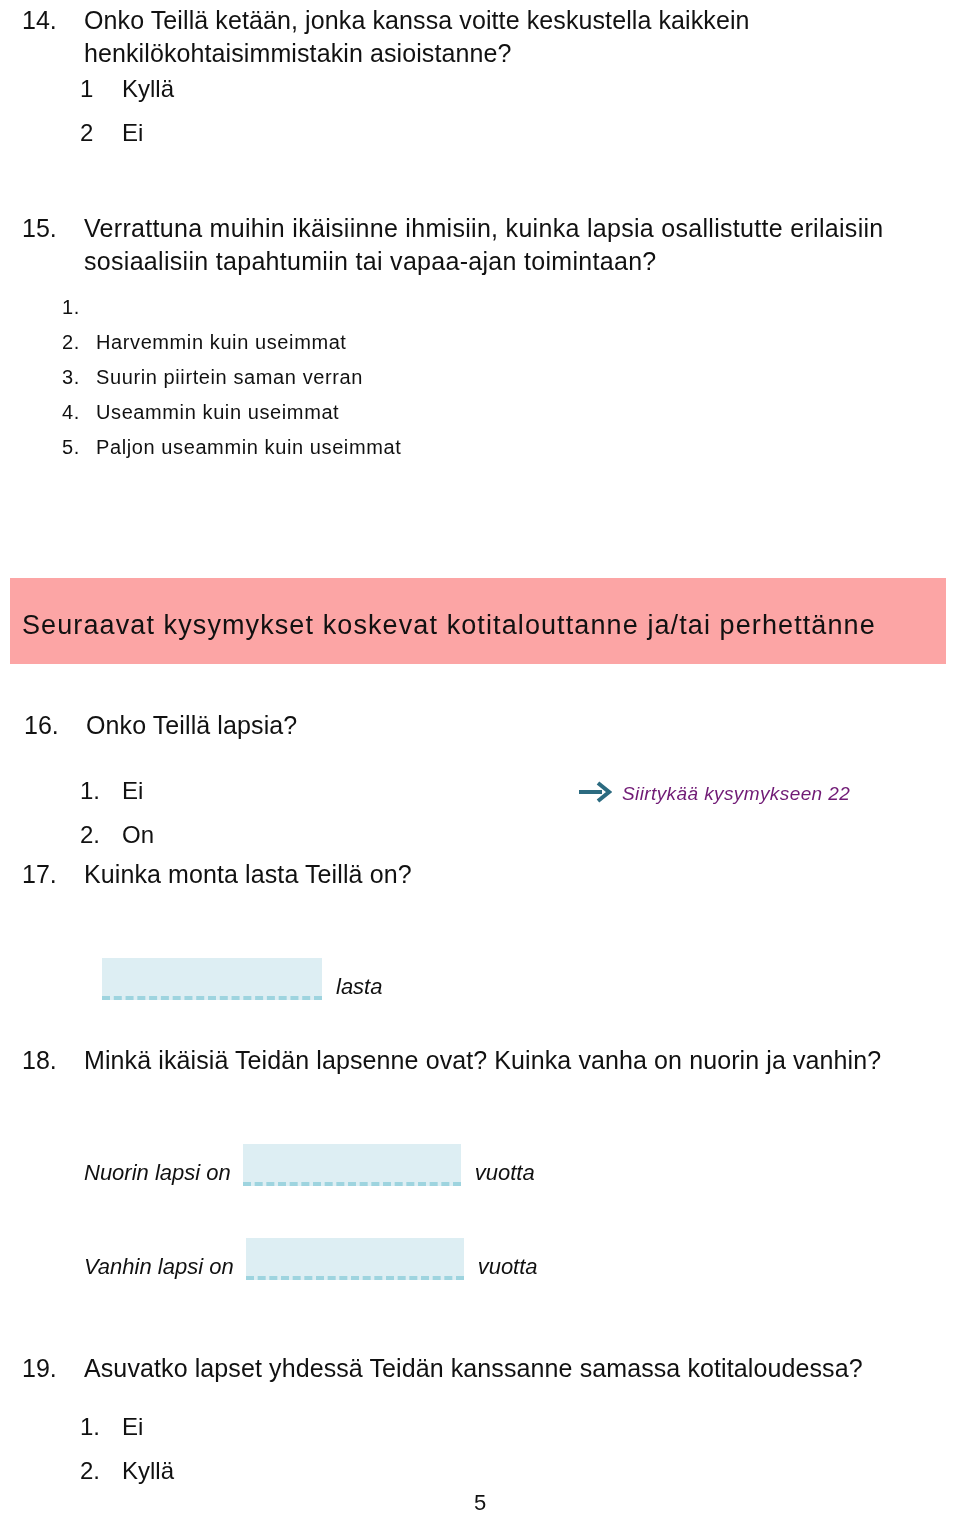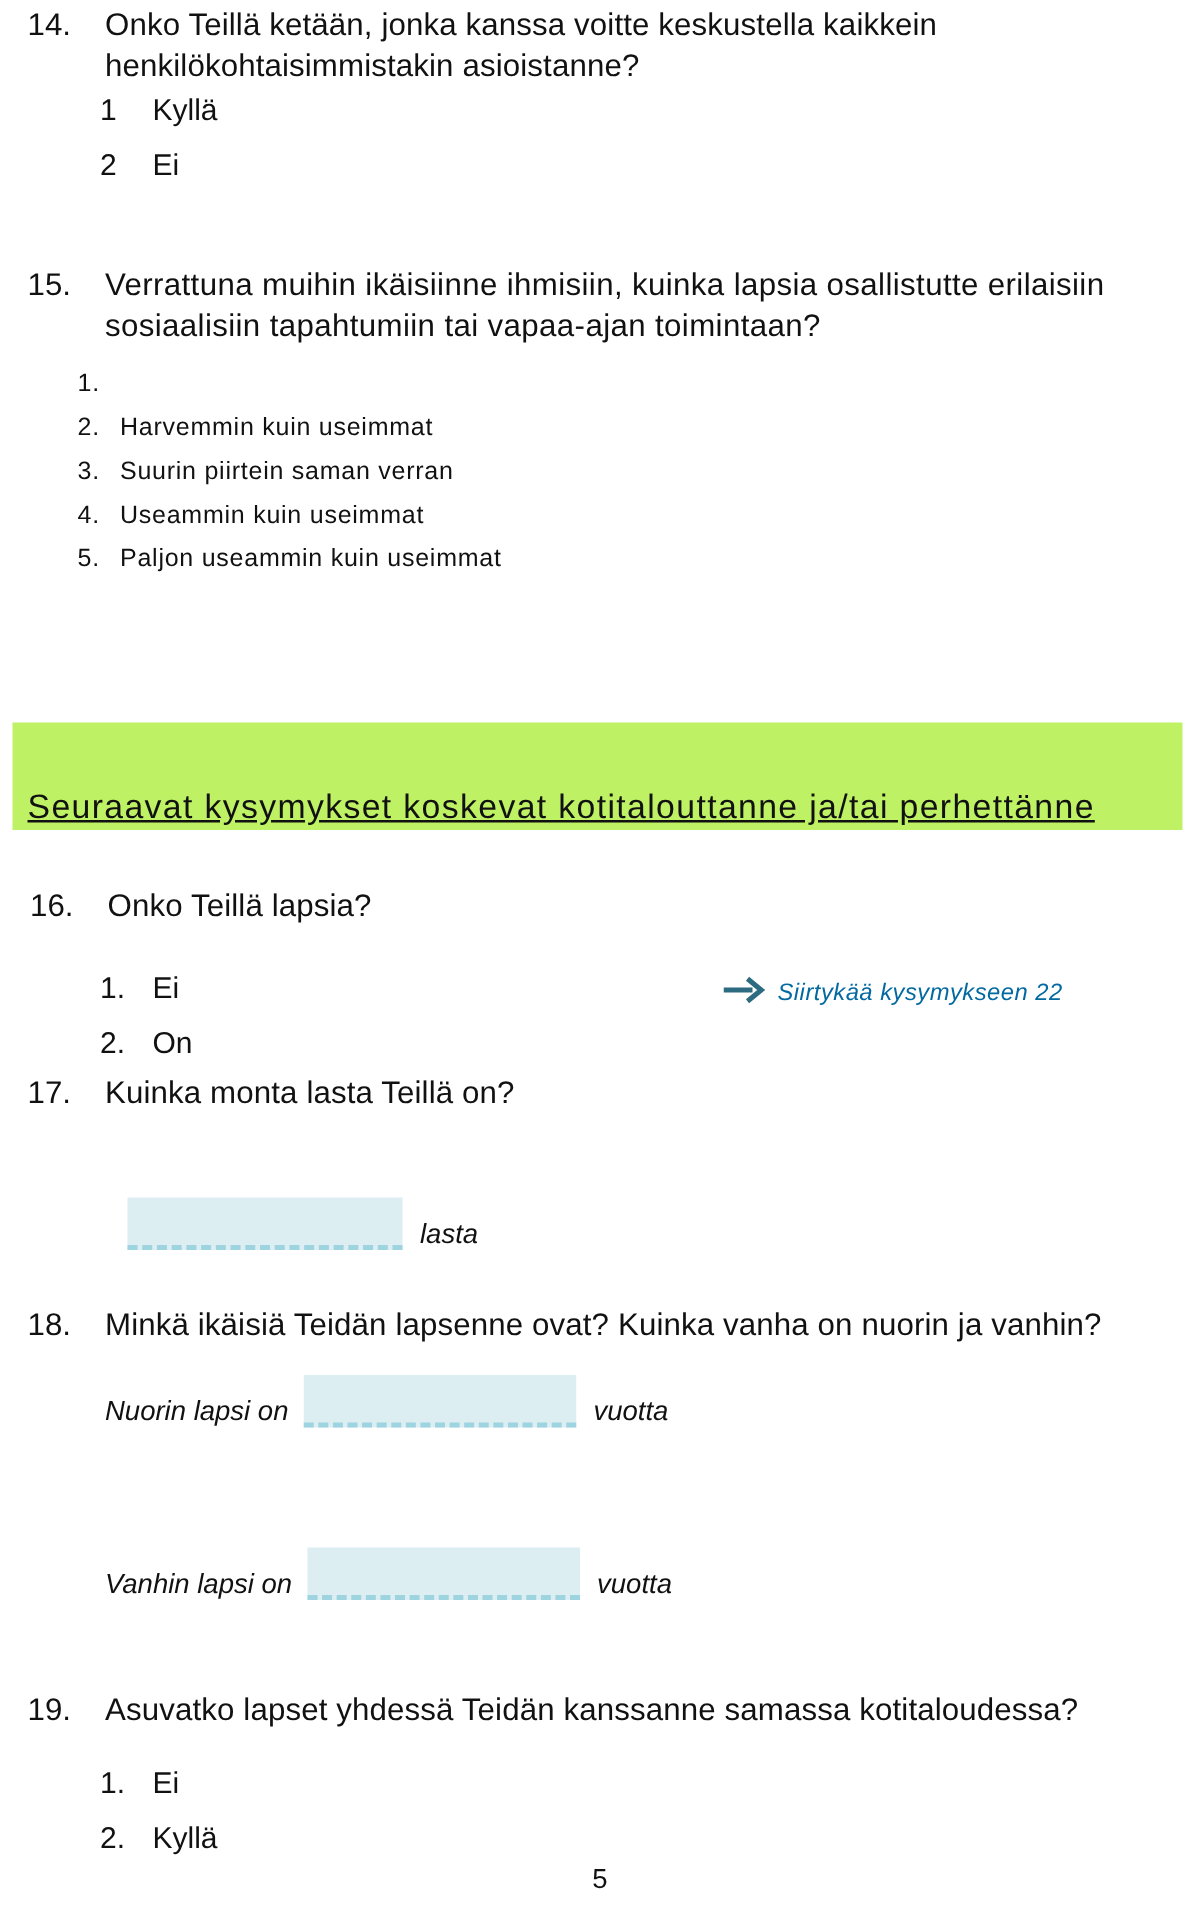--- a/index.html
+++ b/index.html
@@ -63,46 +63,45 @@
   .opt-lg li { height: 44px; font-size: 24px; }
   .opt-lg .opt-num { width: 42px; }
 
   
   .opt-sm li { height: 35px; font-size: 20px; letter-spacing: 0.6px; }
   .opt-sm .opt-num { width: 34px; }
 
   
   .section-banner {
     position: absolute;
-    background: #bef264;
+    background: #fca5a5;
     box-sizing: border-box;
     display: flex;
-    align-items: flex-end;
+    align-items: center;
     padding: 8px 0 0 12px;
-    text-decoration: underline;
   }
   .section-banner .banner-text {
     font-size: 27px;
     line-height: 38px;
     letter-spacing: 1.1px;
     color: #111111;
   }
 
   
   .skip-note {
     position: absolute;
     display: flex;
     align-items: center;
     gap: 10px;
   }
   .skip-arrow { display: block; }
   .skip-text {
     font-size: 19px;
     font-style: italic;
-    color: #0369a1;
+    color: #701a75;
     letter-spacing: 0.4px;
     white-space: nowrap;
   }
 
   
   .fill-row {
     position: absolute;
     display: flex;
     align-items: flex-end;
   }
@@ -217,21 +216,21 @@
   <div class="fill-row" style="left:80px; top:958px;padding-left:22px;">
     <span class="blank-box" style="width:220px; height:38px;"></span>
     <span class="fill-unit">lasta</span>
   </div>
 
   <div class="question q-big" style="left:22px; top:1044px; width:880px;">
     <span class="q-num">18.</span>
     <span class="q-text">Minkä ikäisiä Teidän lapsenne ovat? Kuinka vanha on nuorin ja vanhin?</span>
   </div>
 
-  <div class="fill-row" style="left:84px; top:1100px;">
+  <div class="fill-row" style="left:84px; top:1144px;">
     <span class="fill-lead">Nuorin lapsi on</span>
     <span class="blank-box" style="width:218px; height:38px;"></span>
     <span class="fill-unit">vuotta</span>
   </div>
 
   <div class="fill-row" style="left:84px; top:1238px;">
     <span class="fill-lead">Vanhin lapsi on</span>
     <span class="blank-box" style="width:218px; height:38px;"></span>
     <span class="fill-unit">vuotta</span>
   </div>

